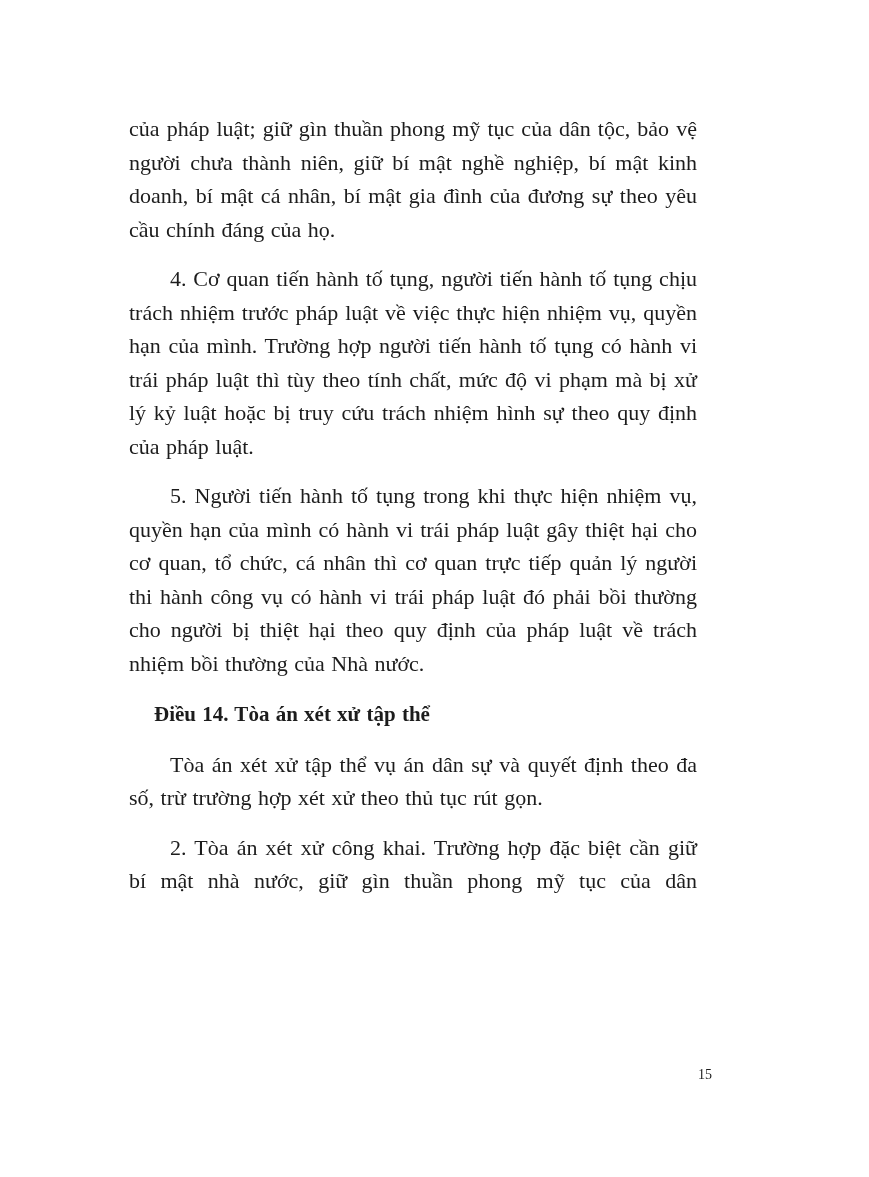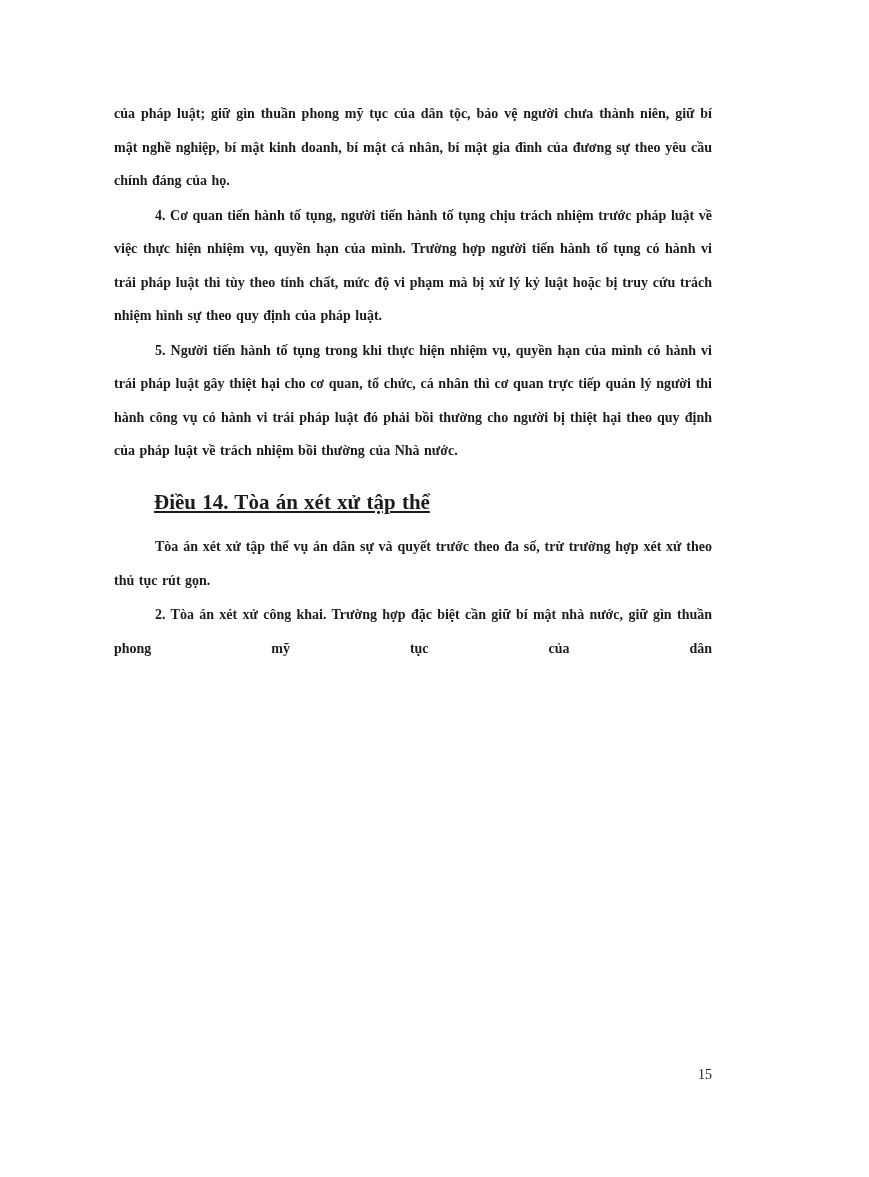--- a/index.html
+++ b/index.html
@@ -17,58 +17,56 @@
       font-family: "Liberation Serif", "DejaVu Serif", serif;
       color: #1c1c1c;
     }
     .content {
       position: absolute;
       left: 113px;
       top: 96px;
       width: 600px;
     }
     .par {
-      font-size: 14px;
+      font-size: 22px;
       line-height: 33.5px;
       text-align: justify;
-      margin: 1px;
+      margin: 16px;
       word-spacing: 1px;
-      font-weight: bold;
     }
     .indent {
       text-indent: 41px;
     }
     .justify-last {
       text-align-last: justify;
     }
     .heading {
       font-size: 21px;
       line-height: 33.5px;
       font-weight: bold;
       text-align: justify;
       text-indent: 41px;
       margin: 18px 0 11px 0;
       word-spacing: 1px;
-      text-decoration: underline;
     }
     .page-number {
       position: absolute;
       right: 157px;
       top: 1058px;
       font-size: 14px;
       line-height: 33px;
       color: #1c1c1c;
     }
   </style>
 </head>
 <body>
 
 <div class="page">
   <div class="content">
     <p class="par">của pháp luật; giữ gìn thuần phong mỹ tục của dân tộc, bảo vệ người chưa thành niên, giữ bí mật nghề nghiệp, bí mật kinh doanh, bí mật cá nhân, bí mật gia đình của đương sự theo yêu cầu chính đáng của họ.</p>
     <p class="par indent">4. Cơ quan tiến hành tố tụng, người tiến hành tố tụng chịu trách nhiệm trước pháp luật về việc thực hiện nhiệm vụ, quyền hạn của mình. Trường hợp người tiến hành tố tụng có hành vi trái pháp luật thì tùy theo tính chất, mức độ vi phạm mà bị xử lý kỷ luật hoặc bị truy cứu trách nhiệm hình sự theo quy định của pháp luật.</p>
     <p class="par indent">5. Người tiến hành tố tụng trong khi thực hiện nhiệm vụ, quyền hạn của mình có hành vi trái pháp luật gây thiệt hại cho cơ quan, tổ chức, cá nhân thì cơ quan trực tiếp quản lý người thi hành công vụ có hành vi trái pháp luật đó phải bồi thường cho người bị thiệt hại theo quy định của pháp luật về trách nhiệm bồi thường của Nhà nước.</p>
     <h3 class="heading">Điều 14. Tòa án xét xử tập thể</h3>
-    <p class="par indent">Tòa án xét xử tập thể vụ án dân sự và quyết trước theo đa số, trừ trường hợp xét xử theo thủ tục rút gọn.</p>
+    <p class="par indent">Tòa án xét xử tập thể vụ án dân sự và quyết định theo đa số, trừ trường hợp xét xử theo thủ tục rút gọn.</p>
     <p class="par indent justify-last">2. Tòa án xét xử công khai. Trường hợp đặc biệt cần giữ bí mật nhà nước, giữ gìn thuần phong mỹ tục của dân</p>
   </div>
   <div class="page-number">15</div>
 </div>
 
 </body></html>

